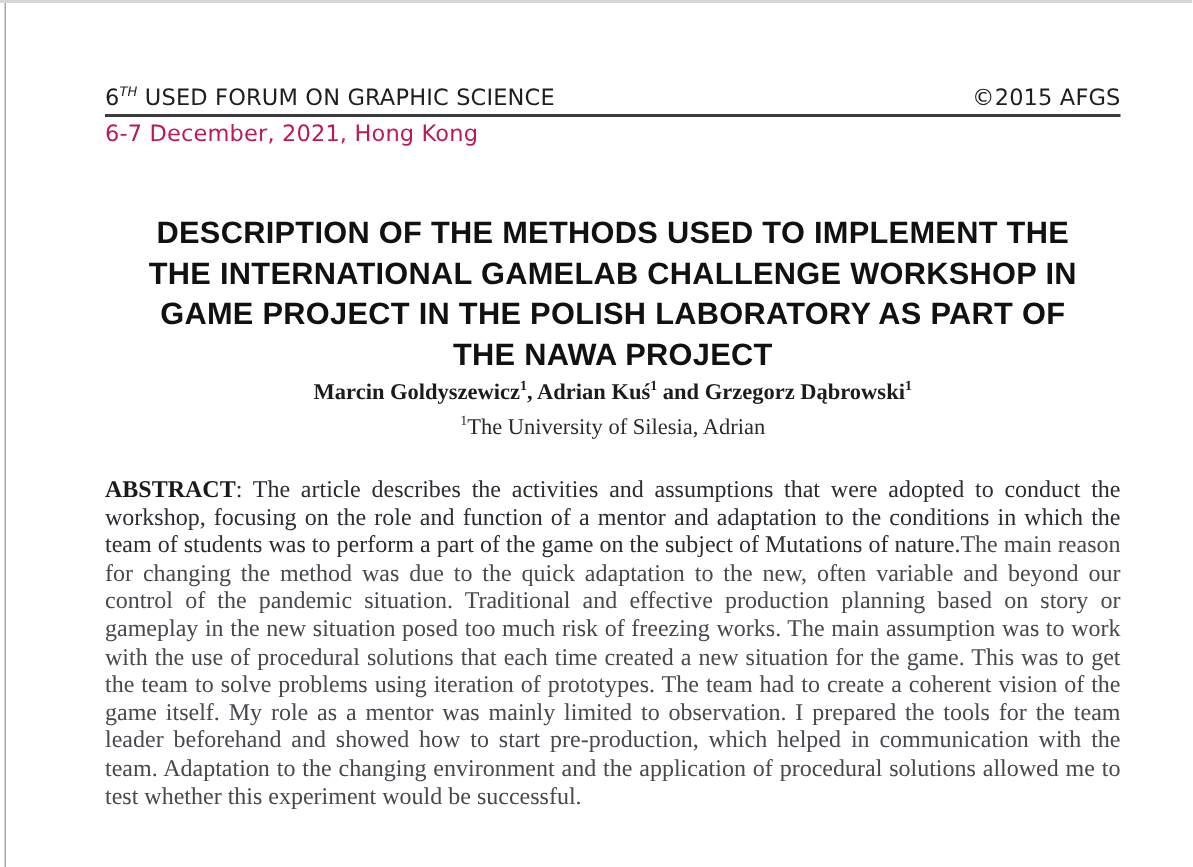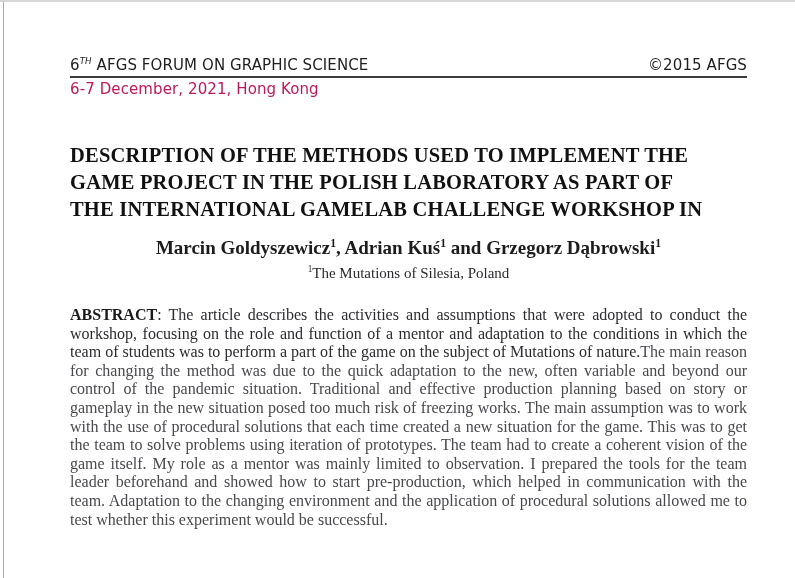--- a/index.html
+++ b/index.html
@@ -56,35 +56,35 @@
   .date-location {
     margin-top: 2px;
     font-family: "DejaVu Sans", sans-serif;
     font-size: 15px;
     color: #be185d;
     letter-spacing: 0.1px;
   }
   
   .title {
     margin-top: 44px;
-    text-align: left;
+    text-align: center;
     font-weight: bold;
     font-size: 20.5px;
     line-height: 27px;
     color: #111111;
     letter-spacing: 0.2px;
-    font-family: Liberation Serif, serif;
+    font-family: Liberation Sans, sans-serif;
   }
   .title-line { display: block; }
   
   .authors {
-    margin-top: 14px;
+    margin-top: 4px;
     text-align: center;
     font-weight: bold;
-    font-size: 19px;
+    font-size: 15px;
     color: #1c1c1c;
     font-family: "Liberation Serif", serif;
   }
   .authors sup, .affiliation sup {
     font-size: 62%;
     vertical-align: super;
     line-height: 0;
   }
   .affiliation {
     margin-top: 6px;
@@ -115,34 +115,35 @@
 </style>
 </head>
 <body>
 
 <div class="page">
   <div class="left-edge"></div>
 
   <div class="content">
 
     <div class="header-row">
-      <div class="header-left"><span>6</span><sup>TH</sup><span> AFGS FORUM ON GRAPHIC SCIENCE</span></div>
+      <div class="header-left"><span>6</span><sup>TH</sup><span> USED FORUM ON GRAPHIC SCIENCE</span></div>
       <div class="header-right">©2015 AFGS</div>
     </div>
 
     <div class="header-rule"></div>
 
     <div class="date-location">6-7 December, 2021, Hong Kong</div>
 
     <h1 class="title">
       <span class="title-line">DESCRIPTION OF THE METHODS USED TO IMPLEMENT THE</span>
+      <span class="title-line">THE INTERNATIONAL GAMELAB CHALLENGE WORKSHOP IN</span>
       <span class="title-line">GAME PROJECT IN THE POLISH LABORATORY AS PART OF</span>
-      <span class="title-line">THE INTERNATIONAL GAMELAB CHALLENGE WORKSHOP IN</span>
+      <span class="title-line">THE NAWA PROJECT</span>
     </h1>
 
     <div class="authors"><span>Marcin Goldyszewicz</span><sup>1</sup><span>, </span><span>Adrian Kuś</span><sup>1</sup><span> and </span><span>Grzegorz Dąbrowski</span><sup>1</sup></div>
 
-    <div class="affiliation"><sup>1</sup><span>The Mutations of Silesia, Poland</span></div>
+    <div class="affiliation"><sup>1</sup><span>The University of Silesia, Adrian</span></div>
 
     <p class="abstract"><span class="abstract-label">ABSTRACT</span><span class="abstract-lead">: The article describes the activities and assumptions that were adopted to conduct the workshop, focusing on the role and function of a mentor and adaptation to the conditions in which the team of students was to perform a part of the game on the subject of Mutations of nature.</span><span class="abstract-rest">The main reason for changing the method was due to the quick adaptation to the new, often variable and beyond our control of the pandemic situation. Traditional and effective production planning based on story or gameplay in the new situation posed too much risk of freezing works. The main assumption was to work with the use of procedural solutions that each time created a new situation for the game. This was to get the team to solve problems using iteration of prototypes. The team had to create a coherent vision of the game itself. My role as a mentor was mainly limited to observation. I prepared the tools for the team leader beforehand and showed how to start pre-production, which helped in communication with the team. Adaptation to the changing environment and the application of procedural solutions allowed me to test whether this experiment would be successful.</span></p>
 
   </div>
 </div>
 
 </body></html>

